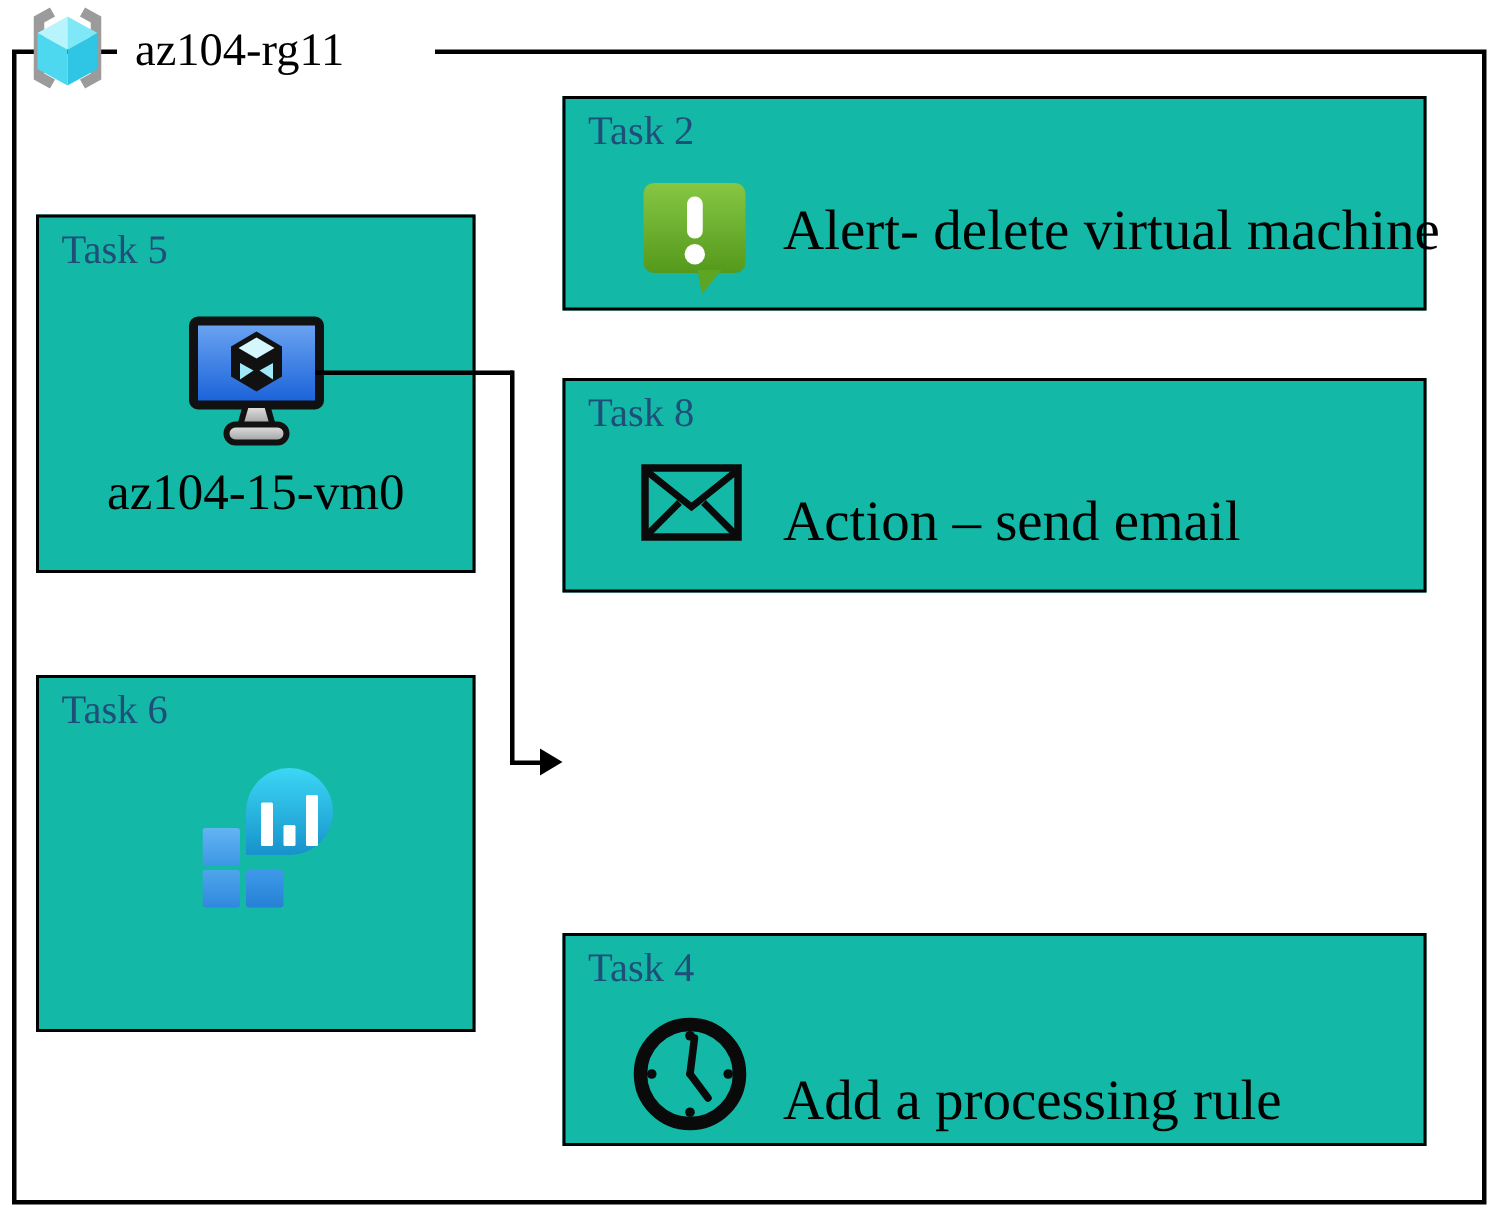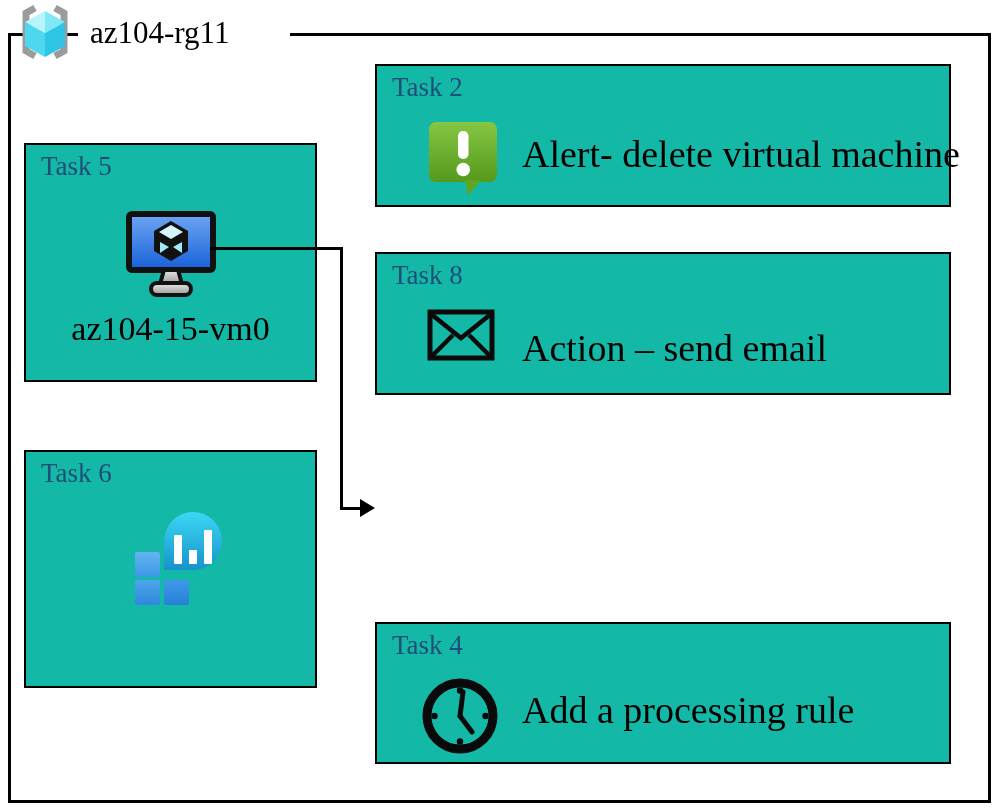--- a/index.html
+++ b/index.html
@@ -160,21 +160,21 @@
     <div class="task-label">Task 4</div>
     <svg class="icn" style="left:43px;top:52px;width:80px;height:80px;" viewBox="0 0 80 80">
       <circle cx="40" cy="40" r="33" fill="none" stroke="#0a0a0a" stroke-width="9"></circle>
       <circle cx="40" cy="14.5" r="3.2" fill="#0a0a0a"></circle>
       <circle cx="65.5" cy="40" r="3.2" fill="#0a0a0a"></circle>
       <circle cx="40" cy="65.5" r="3.2" fill="#0a0a0a"></circle>
       <circle cx="14.5" cy="40" r="3.2" fill="#0a0a0a"></circle>
       <line x1="40" y1="40" x2="43" y2="16" stroke="#0a0a0a" stroke-width="5" stroke-linecap="round"></line>
       <line x1="40" y1="40" x2="52" y2="56" stroke="#0a0a0a" stroke-width="5" stroke-linecap="round"></line>
     </svg>
-    <div class="row-text" style="top:64px;text-align:center;">Add a processing rule</div>
+    <div class="row-text" style="top:88px;text-align:center;">Add a processing rule</div>
   </div>
 
   <div id="arrow-h1" class="arrow-seg"></div>
   <div id="arrow-v" class="arrow-seg"></div>
   <div id="arrow-h2" class="arrow-seg"></div>
   <div id="arrow-head"></div>
 
 </div>
 
 </body></html>

